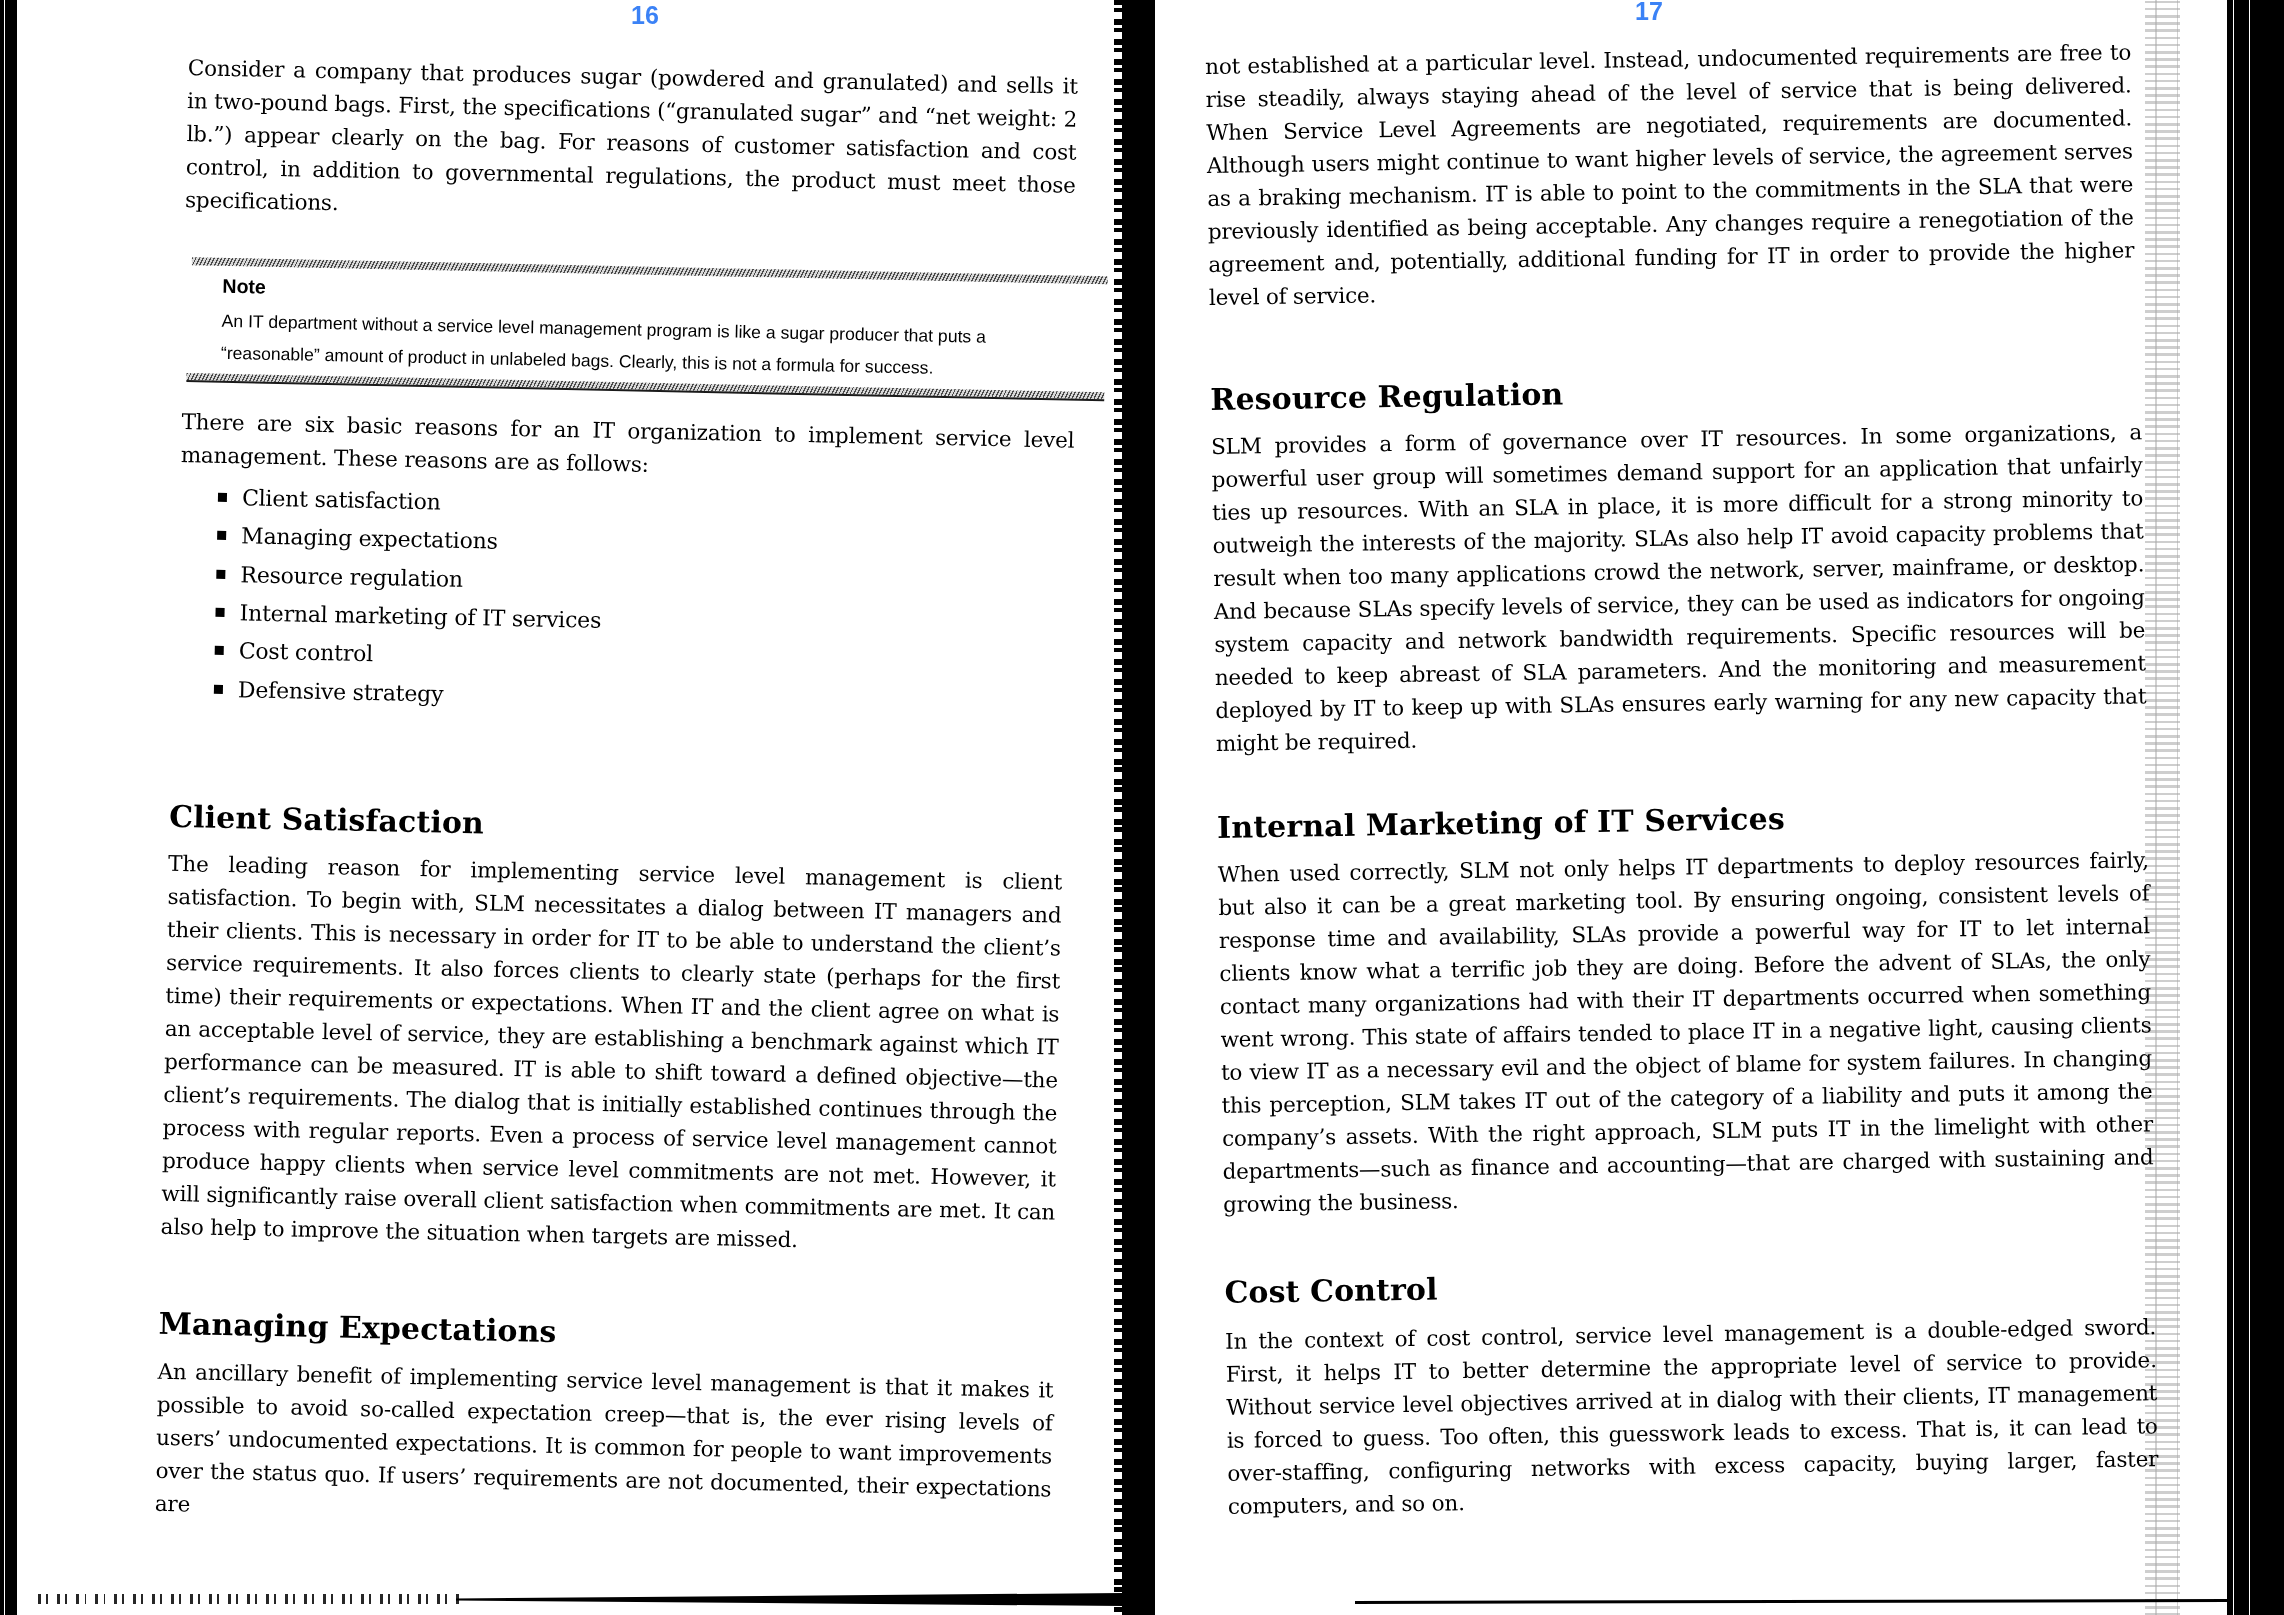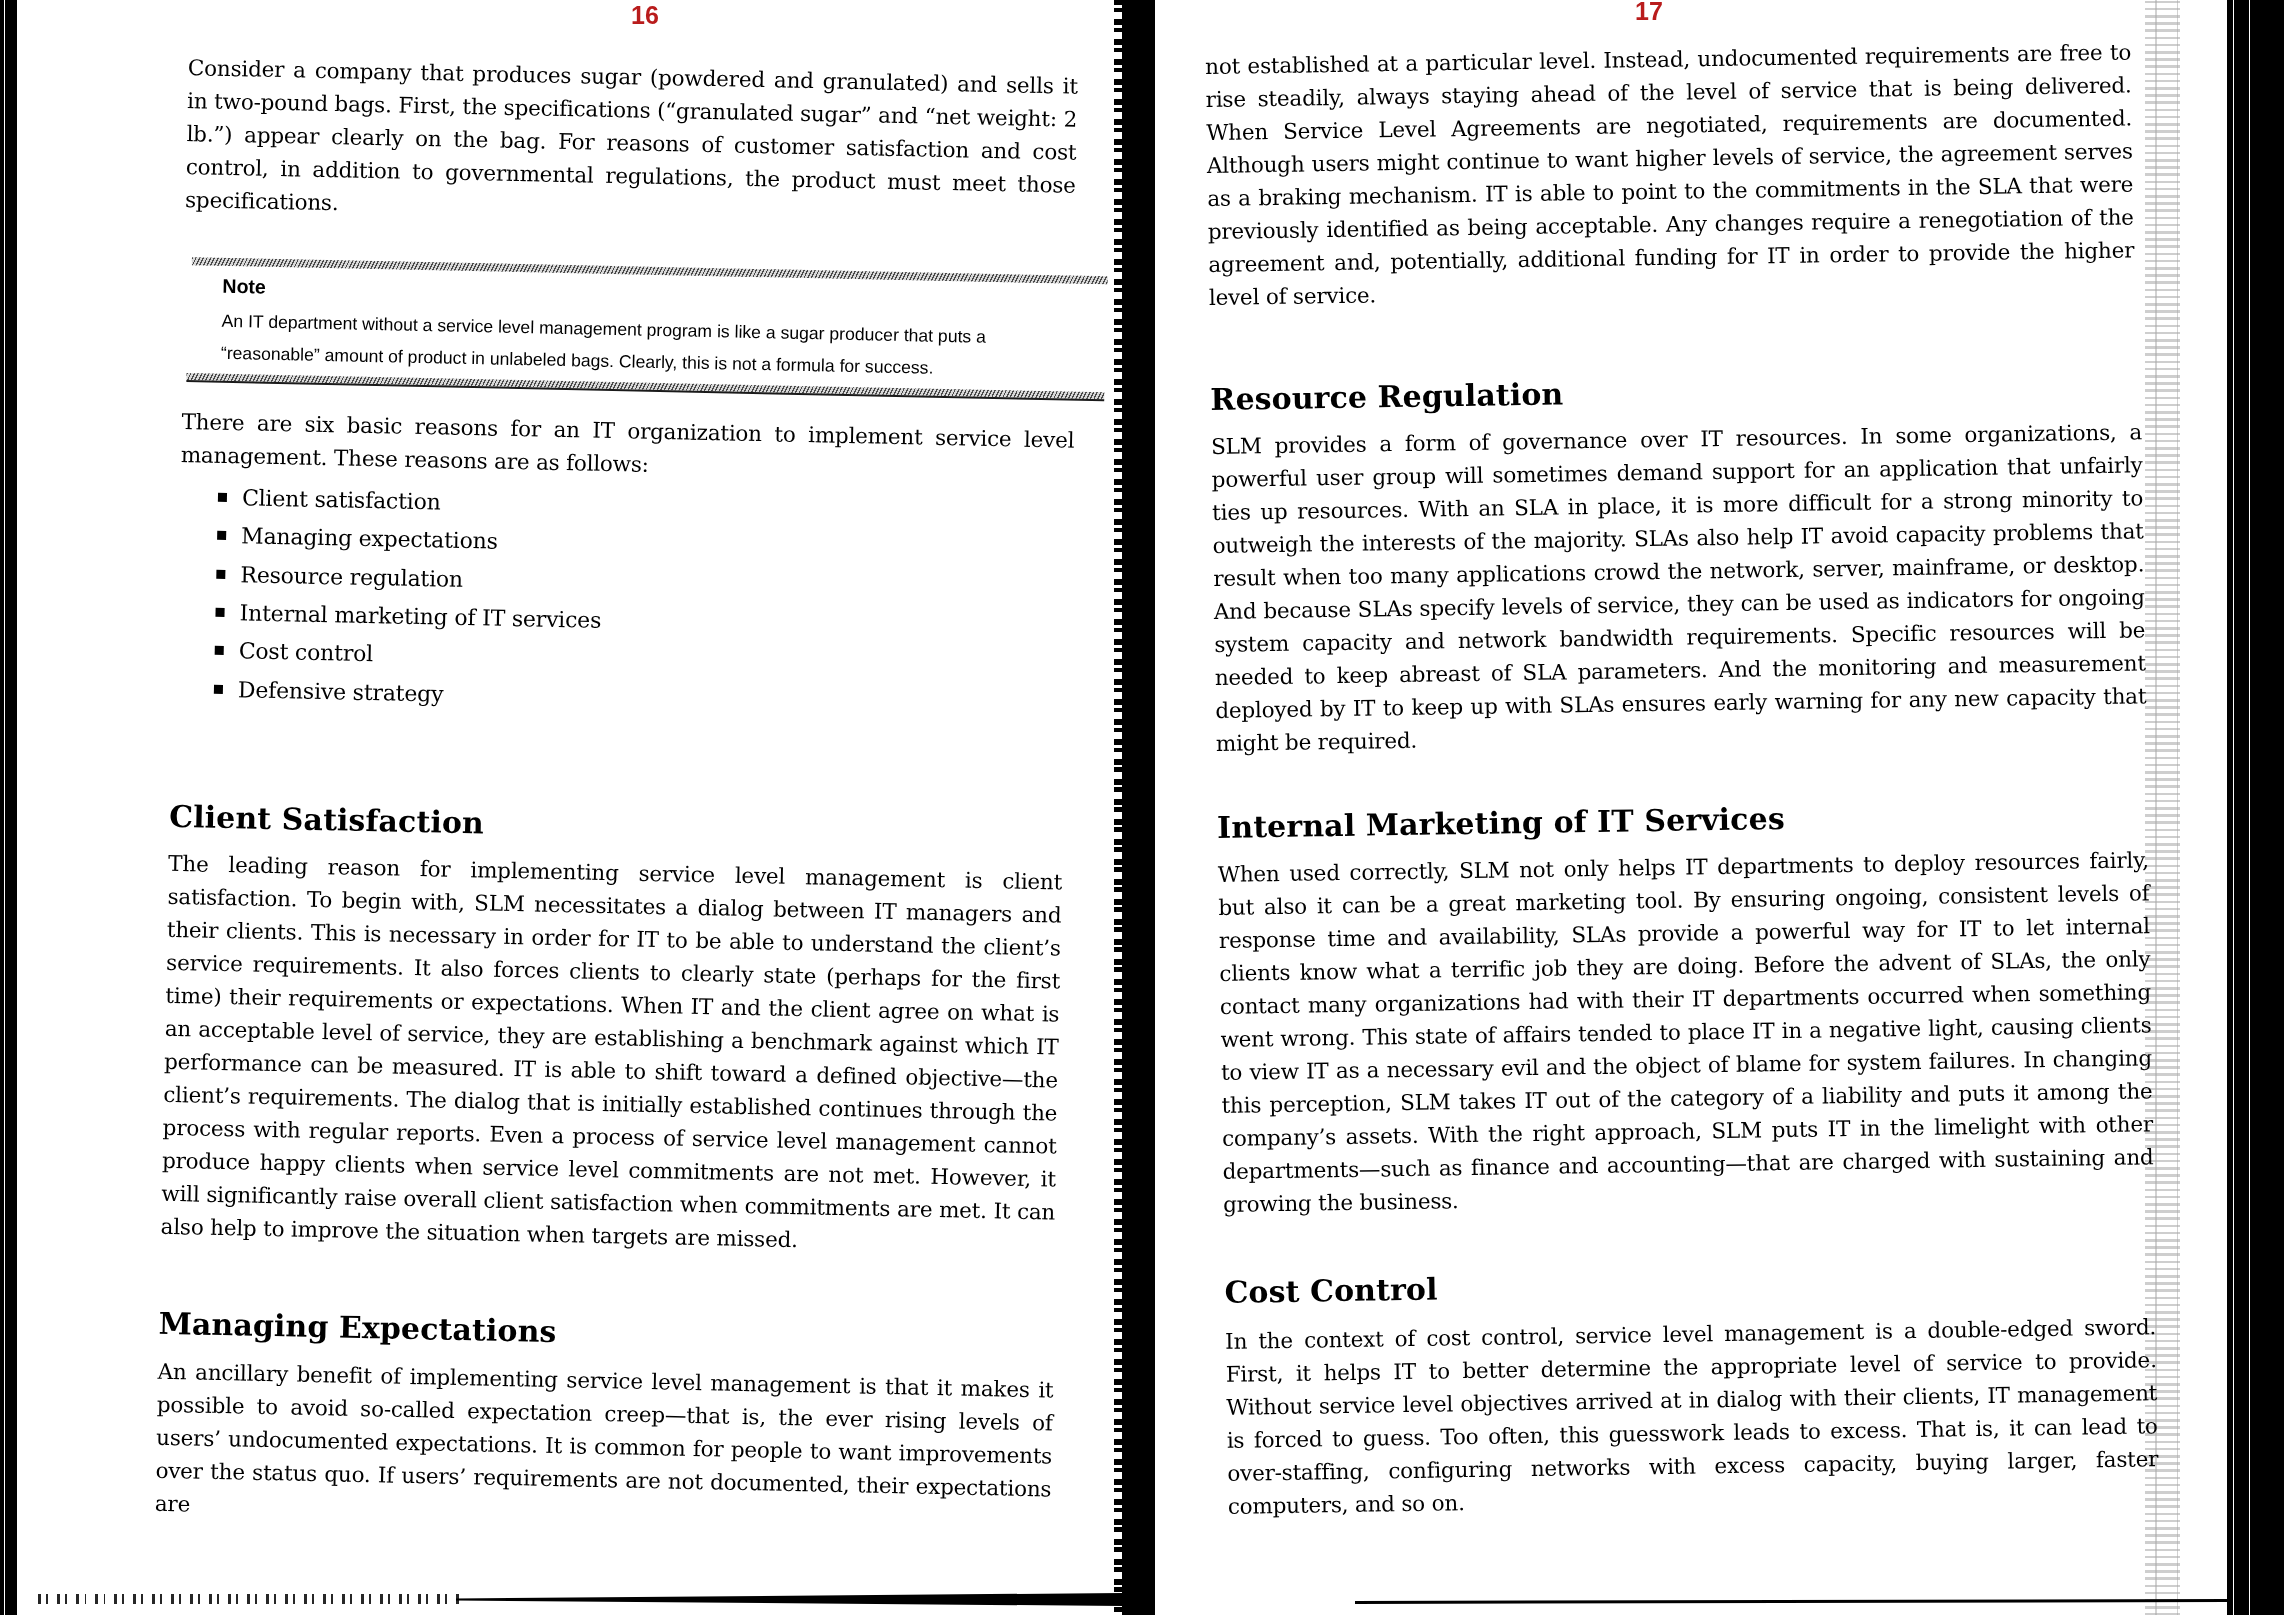--- a/index.html
+++ b/index.html
@@ -55,21 +55,21 @@
 
   
   .rot { position: absolute; left: 0; top: 0; width: 100%; height: 100%; }
   .rot-left  { transform: rotate(1.2deg);  transform-origin: 186px 65px; }
   .rot-right { transform: rotate(-0.9deg); transform-origin: 1205px 52px; }
 
   
   .pagenum {
     position: absolute;
     font-family: "Liberation Sans", sans-serif;
-    font-size: 25px; font-weight: 700; color: #b91c1c; text-align: right;
+    font-size: 25px; font-weight: 700; color: #3b82f6; text-align: right;
   }
   .para {
     position: absolute; margin: 0;
     font-size: 21.5px; line-height: 33px; letter-spacing: -0.2px;
     text-align: justify;
   }
   .h2 {
     position: absolute; margin: 0;
     font-size: 30px; font-weight: 700; letter-spacing: 0.1px;
     font-family: "DejaVu Serif", serif;

